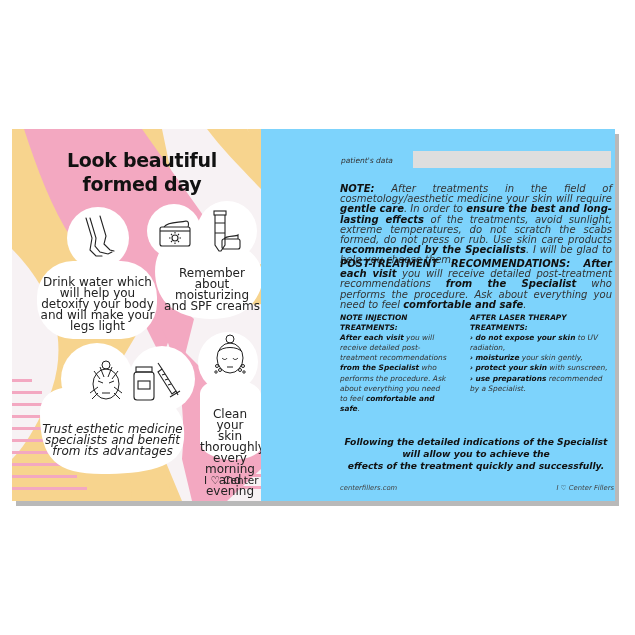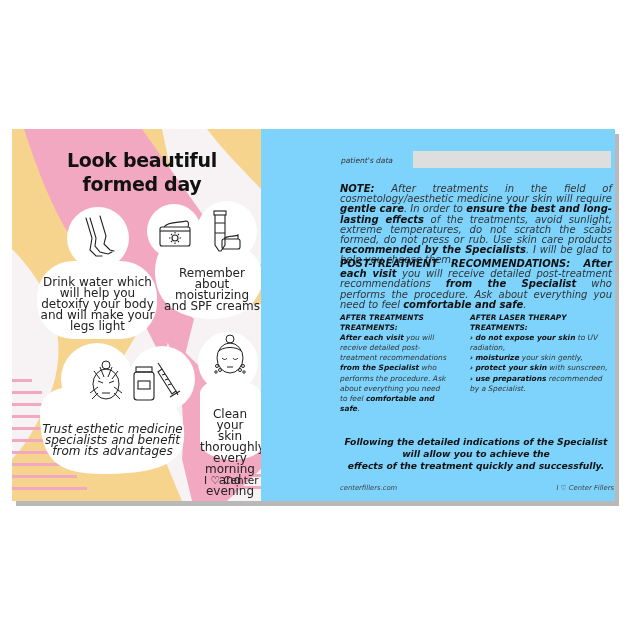--- a/index.html
+++ b/index.html
@@ -201,21 +201,21 @@
     <div class="para note">
       <b>NOTE:</b><span> After treatments in the field of cosmetology/aesthetic medicine your skin will require </span><b>gentle care</b><span>. In order to </span><b>ensure the best and long-lasting effects</b><span> of the treatments, avoid sunlight, extreme temperatures, do not scratch the scabs formed, do not press or rub. Use skin care products </span><b>recommended by the Specialists</b><span>. I will be glad to help you choose them.</span>
     </div>
 
     <div class="para post">
       <b>POST-TREATMENT RECOMMENDATIONS:</b><b> After each visit</b><span> you will receive detailed post-treatment recommendations </span><b>from the Specialist</b><span> who performs the procedure. Ask about everything you need to feel </span><b>comfortable and safe</b><span>.</span>
     </div>
 
     <div class="col col1">
       <div class="hdr">
-        <div>AFTER TREATMENTS</div>
+        <div>NOTE INJECTION</div>
         <div>TREATMENTS:</div>
       </div>
       <div>
         <b>After each visit</b><span> you will receive detailed post-treatment recommendations </span><b>from the Specialist</b><span> who performs the procedure. Ask about everything you need to feel </span><b>comfortable and safe</b><span>.</span>
       </div>
     </div>
 
     <div class="col col2">
       <div class="hdr">
         <div>AFTER LASER THERAPY</div>

